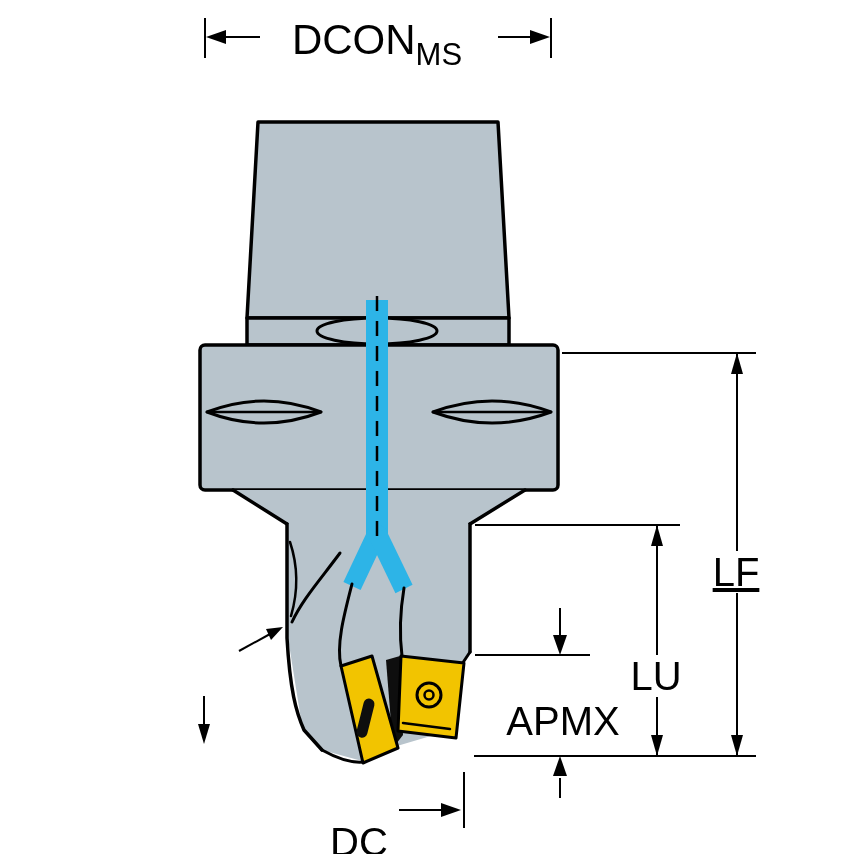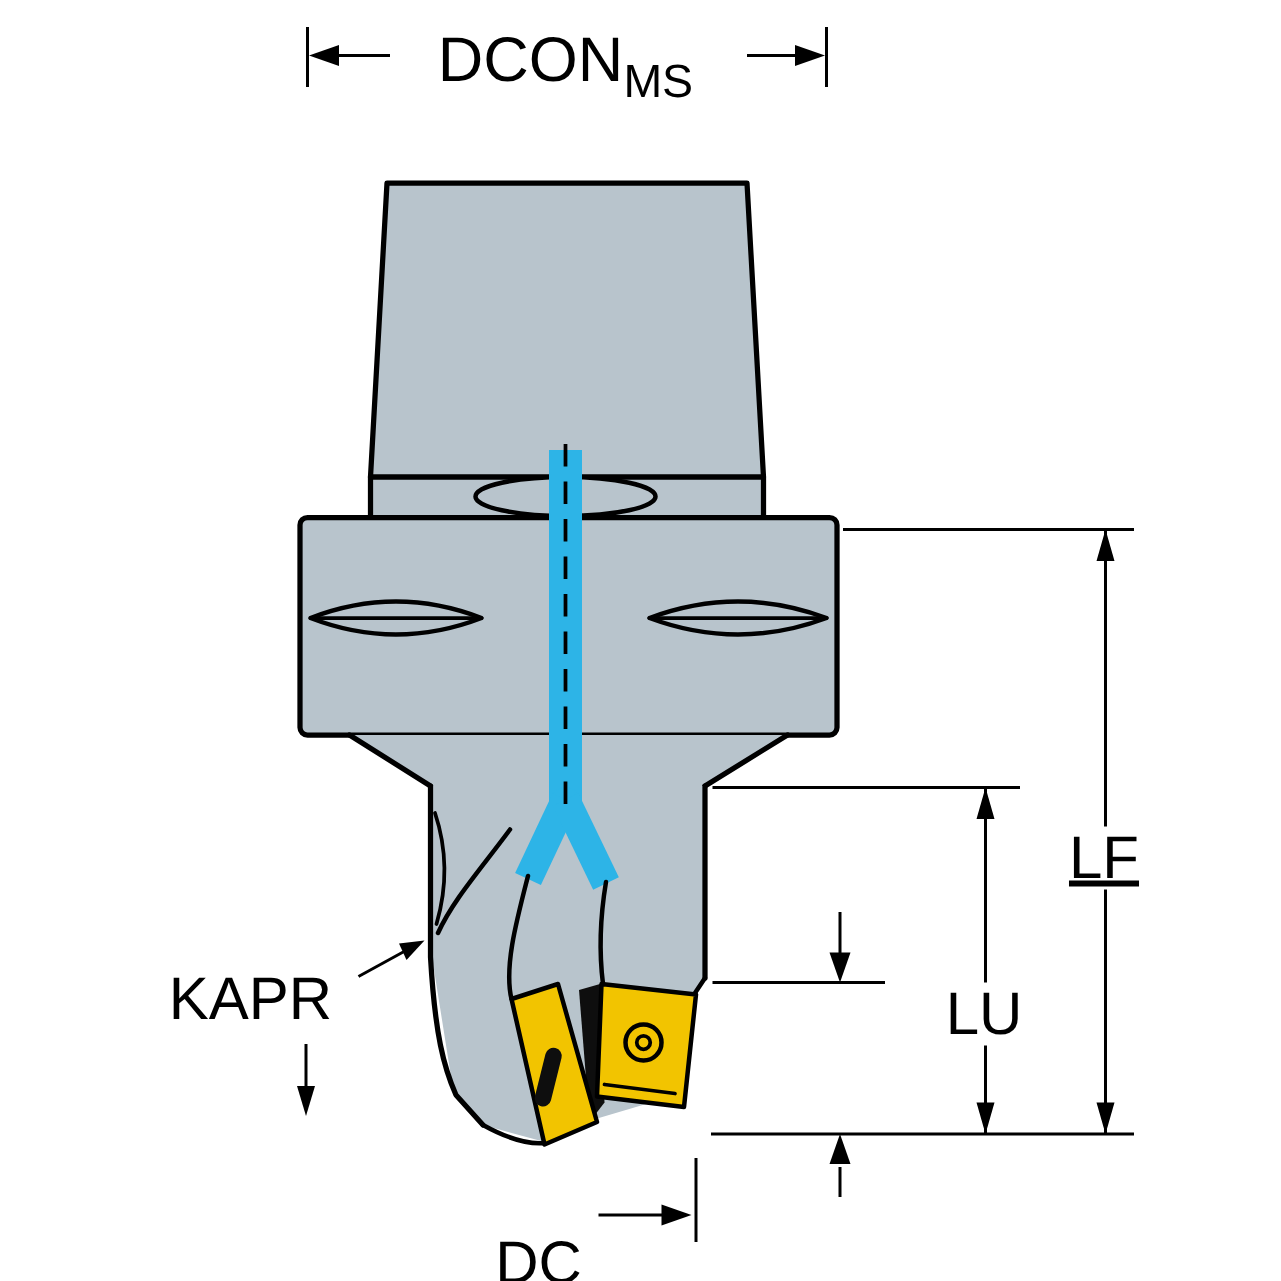--- a/index.html
+++ b/index.html
@@ -141,18 +141,18 @@
       </g>
     </g>
   </svg>
 
   <div class="dim-label dcon-label" style="left:377px;top:40px;"><span>DCON</span><span class="dcon-sub">MS</span></div>
 
   <div class="dim-label" style="left:736px;top:572px;text-decoration:underline;">LF</div>
 
   <div class="dim-label" style="left:656px;top:638px;margin-top:38px;">LU</div>
 
+  <div class="dim-label" style="left:563px;top:721px;">APMX</div>
 
-  <div class="dim-label" style="left:167px;top:666px;">KAPR</div>
 
   <div class="dim-label" style="left:359px;top:842px;">DC</div>
 
 </div>
 
 </body></html>

